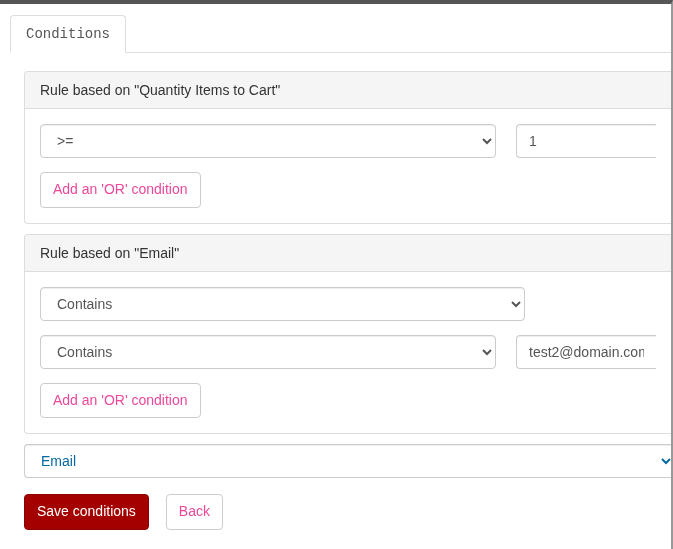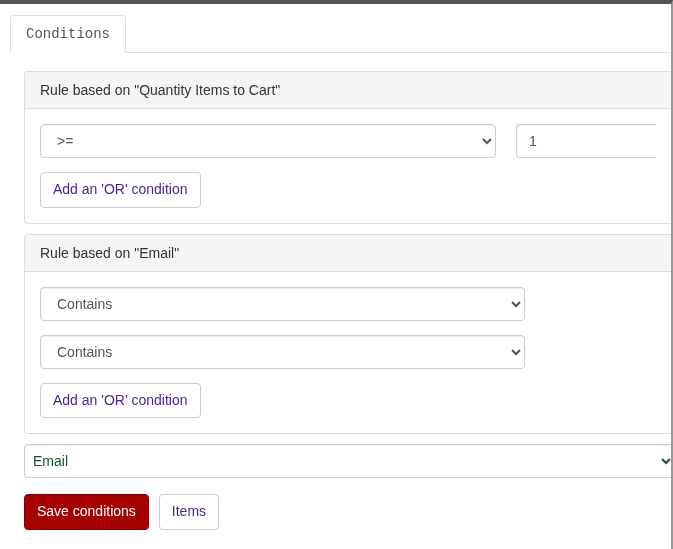--- a/index.html
+++ b/index.html
@@ -72,49 +72,49 @@
       border-right: none;
       border-radius: 4px 0 0 4px;
     }
     .btn {
       display: inline-block;
       padding: 7px 12px;
       border: 1px solid #ccc;
       border-radius: 4px;
       background: #fff;
       font-size: 14px;
-      color: #4c1d95;
+      color: #ec4899;
       cursor: pointer;
       line-height: 1.4;
     }
     .btn-primary {
       background: #a40000;
       border-color: #8a0000;
       color: #fff;
     }
     .combiner-row {
       margin-left: 14px;
       margin-bottom: 16px;
     }
     select.combiner {
       width: 650px;
       height: 34px;
-      padding: 6px 4px;
+      padding: 6px 12px;
       border: 1px solid #ccc;
       border-right: none;
       border-radius: 4px 0 0 4px;
       background: #fff;
       font-size: 14px;
-      color: #14532d;
+      color: #0369a1;
       box-shadow: inset 0 1px 1px rgba(0,0,0,.07);
     }
     .footer-buttons {
       margin-left: 14px;
       display: flex;
-      gap: 10px;
+      gap: 17px;
     }
   </style>
 </head>
 <body>
 
 <div class="content">
   <div class="tab-bar">
     <div class="tab">Conditions</div>
   </div>
 
@@ -136,28 +136,29 @@
     <div class="panel-body">
       <div class="row">
         <select class="form-control">
           <option>Contains</option>
         </select>
       </div>
       <div class="row">
         <select class="form-control">
           <option>Contains</option>
         </select>
+        <input class="form-control value-input" value="test2@domain.com" style="">
       </div>
       <button class="btn">Add an 'OR' condition</button>
     </div>
   </div>
 
   <div class="combiner-row">
     <select class="combiner">
       <option>Email</option>
     </select>
   </div>
 
   <div class="footer-buttons">
     <button class="btn btn-primary">Save conditions</button>
-    <button class="btn">Items</button>
+    <button class="btn">Back</button>
   </div>
 </div>
 
 </body></html>

